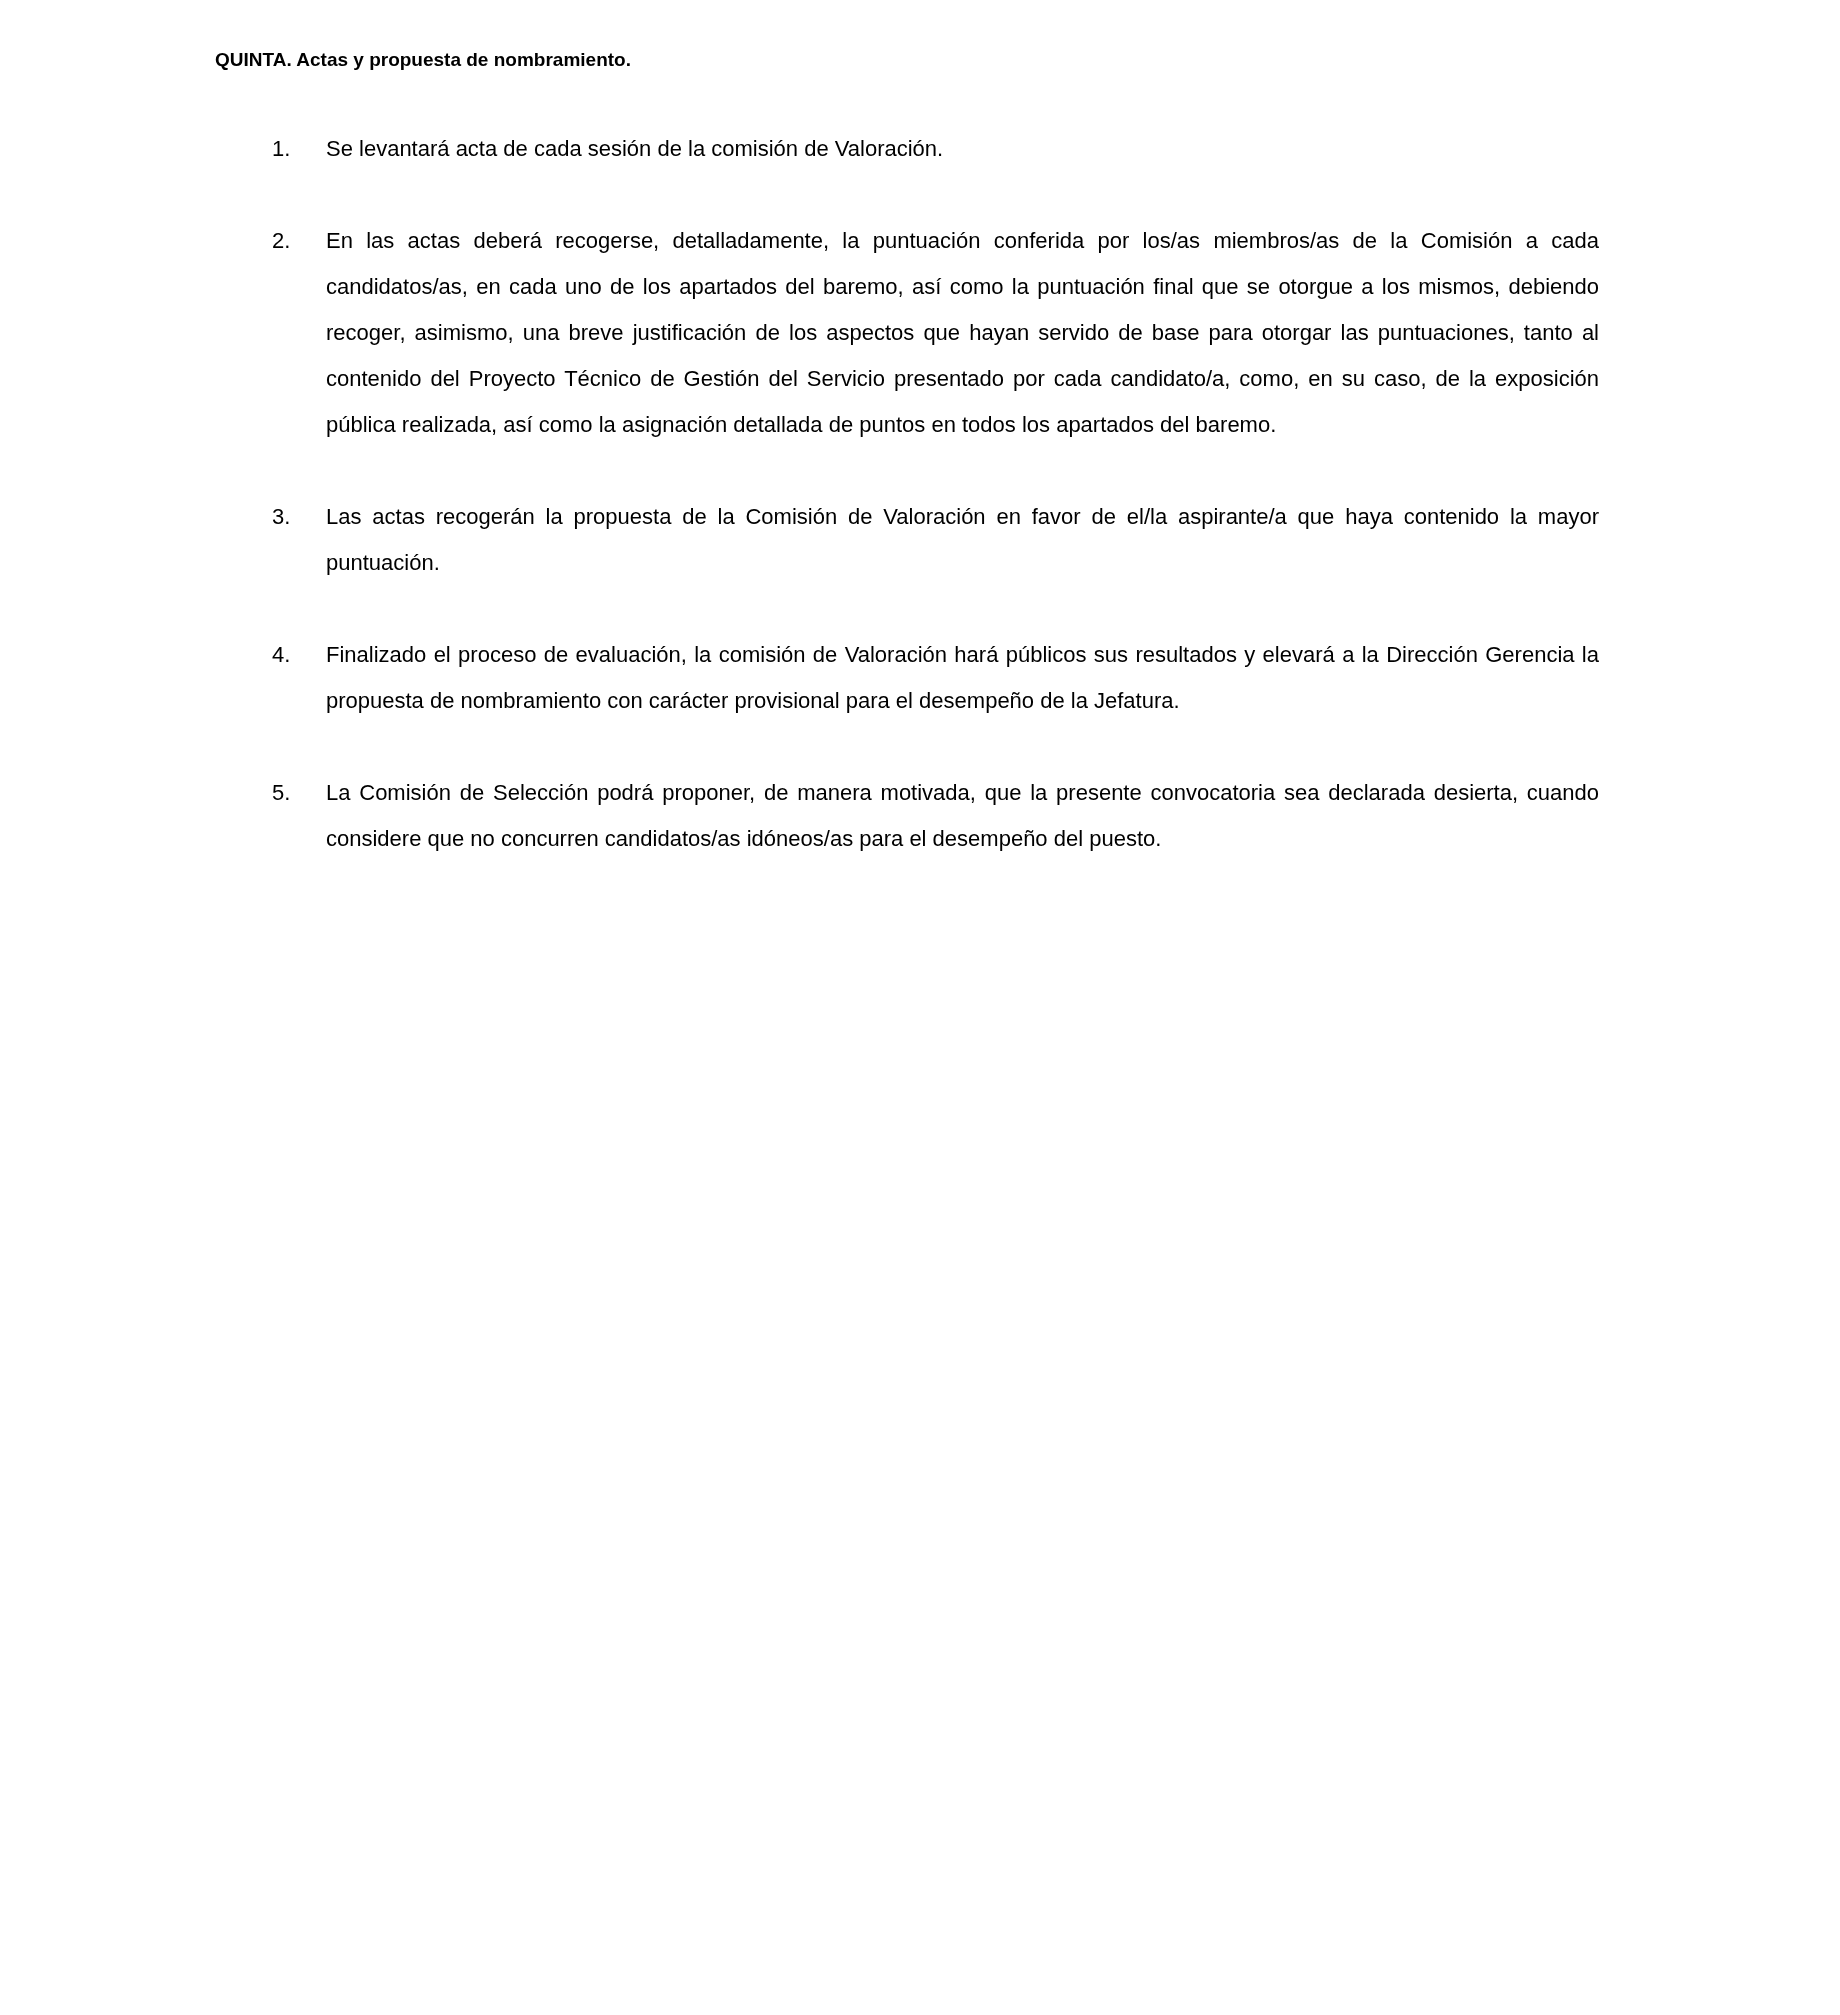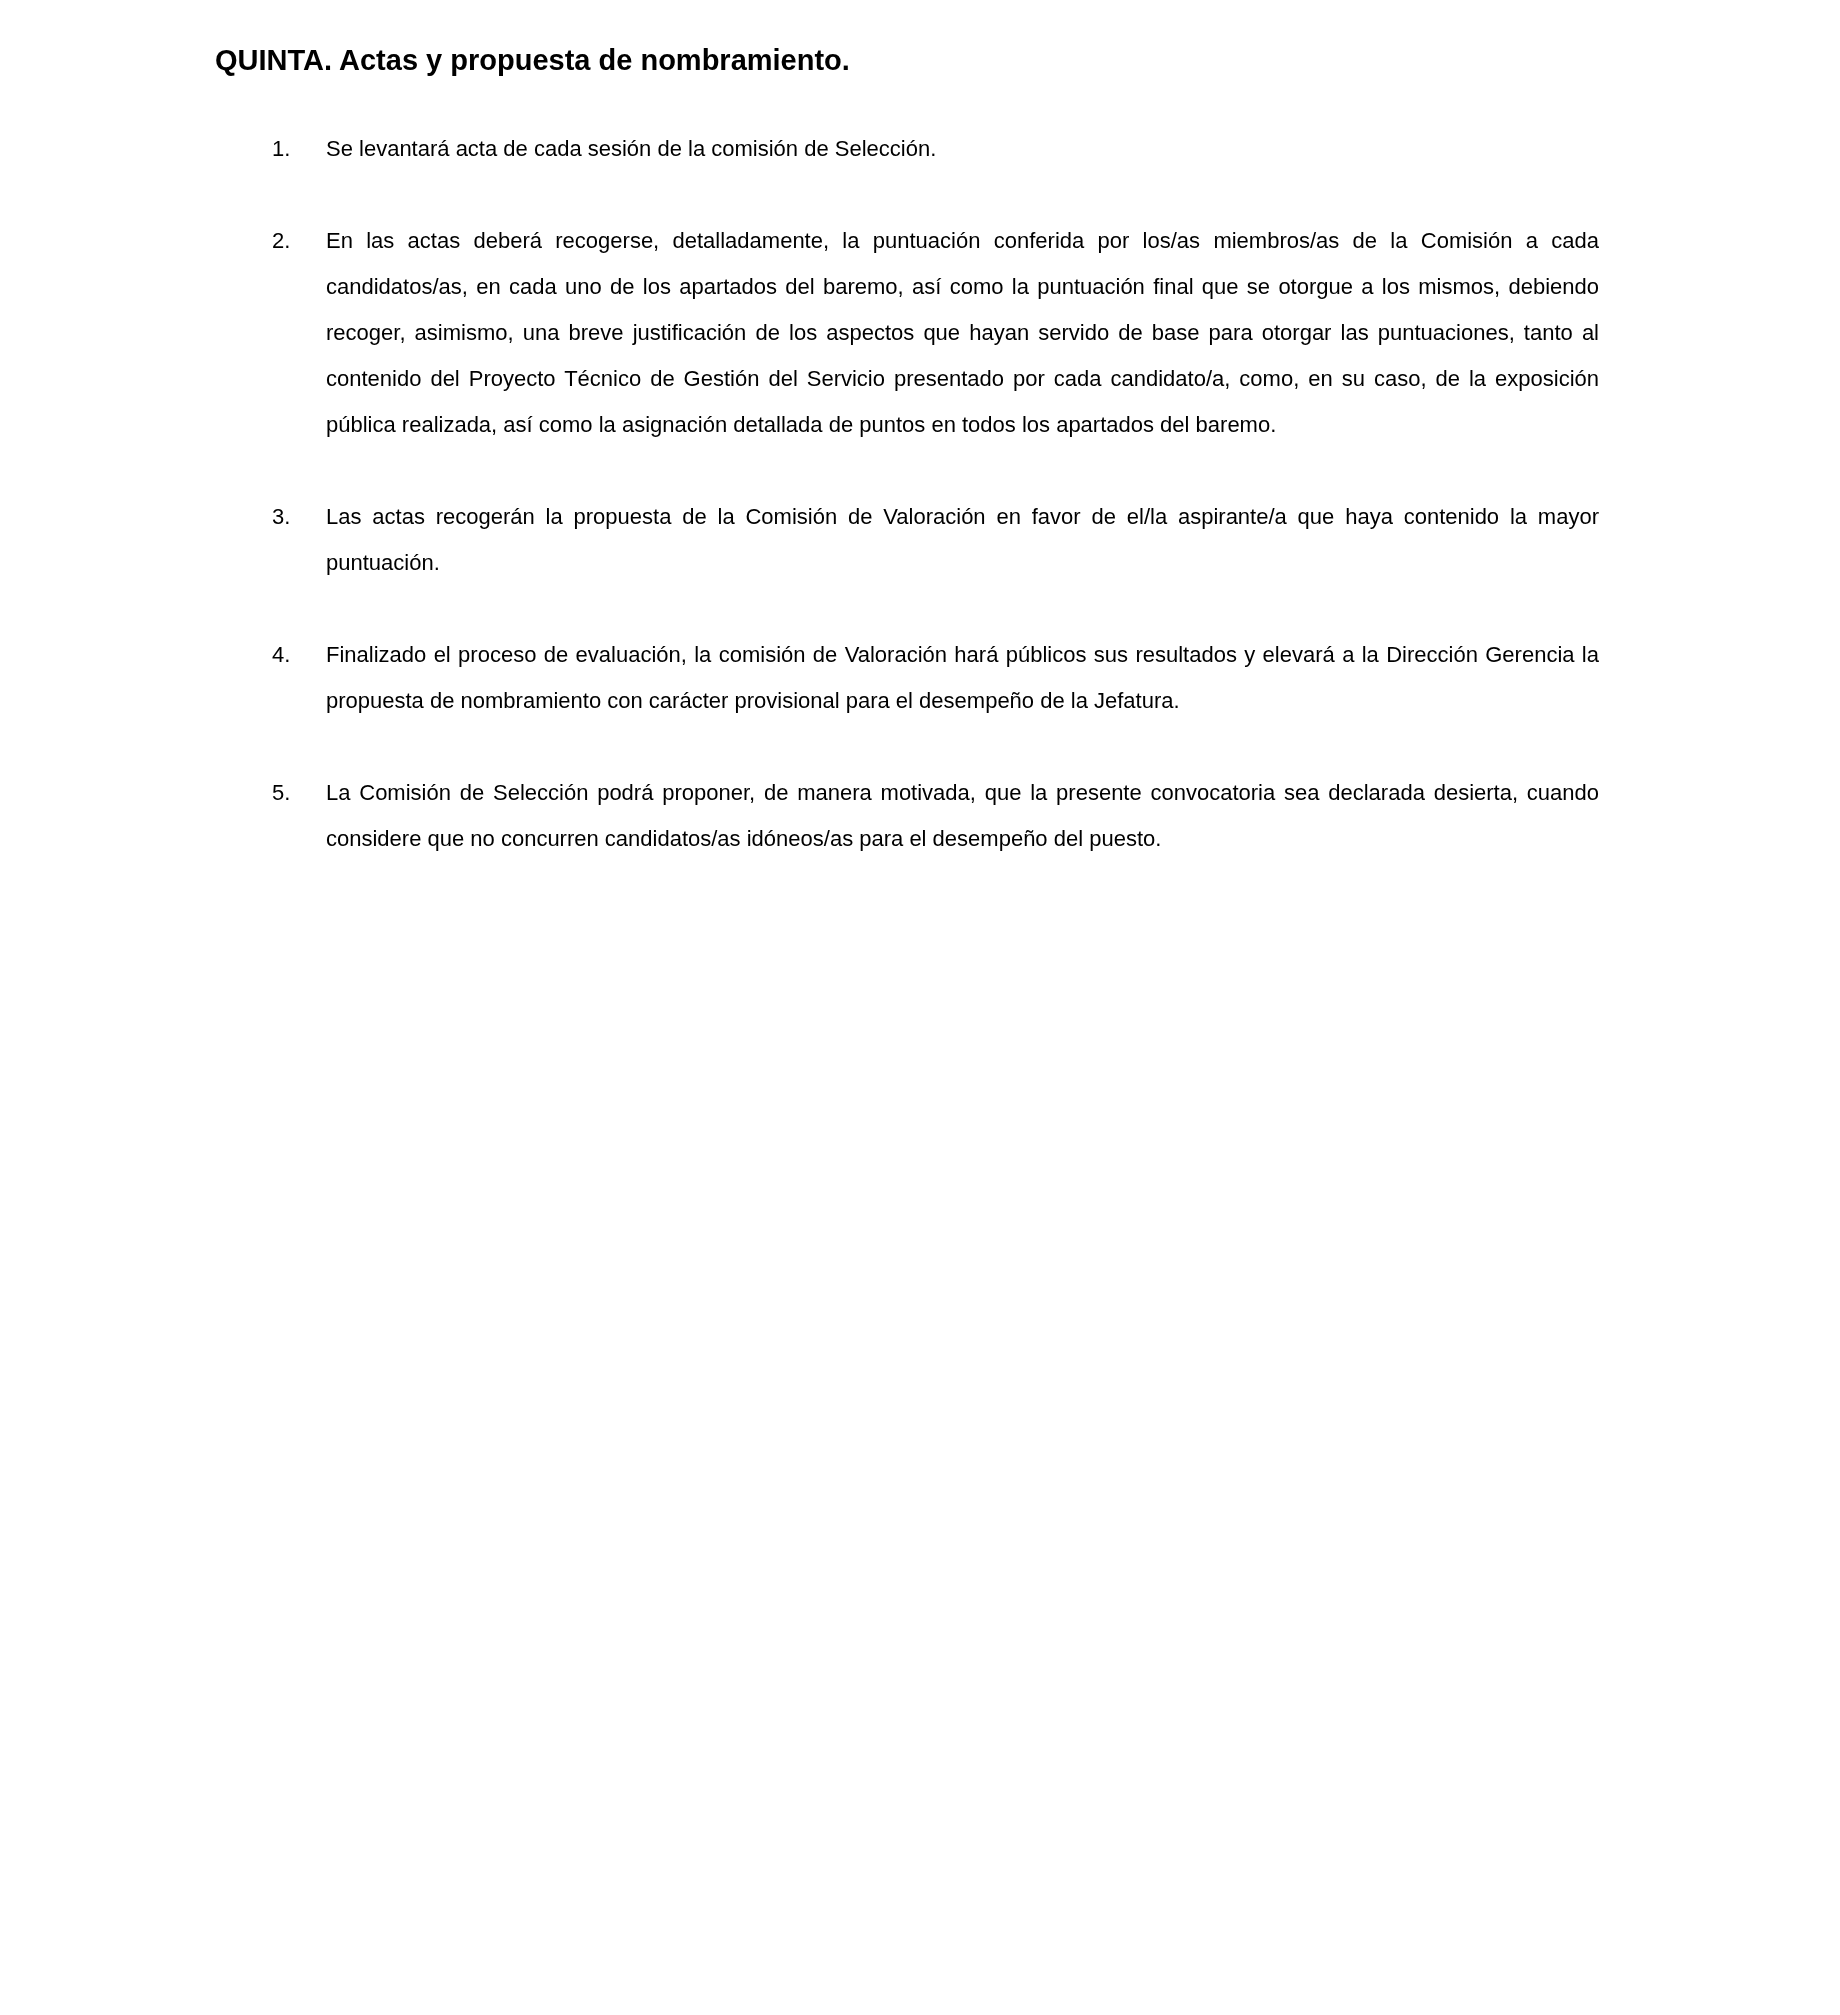--- a/index.html
+++ b/index.html
@@ -16,21 +16,21 @@
     color: #000000;
     overflow: hidden;
   }
   .content {
     position: absolute;
     left: 215px;
     top: 37px;
     width: 1384px;
   }
   .heading {
-    font-size: 29px;
+    font-size: 19px;
     font-weight: bold;
     line-height: 46px;
     margin: 0 0 43px 0;
     text-align: left;
   }
   .numbered-list {
     margin: 0;
     padding: 0;
   }
   .list-item {
@@ -57,21 +57,21 @@
 
 <div class="page">
   <div class="content">
 
     <h1 class="heading">QUINTA. Actas y propuesta de nombramiento.</h1>
 
     <div class="numbered-list">
 
       <div class="list-item">
         <span class="item-number">1.</span>
-        <div class="item-text">Se levantará acta de cada sesión de la comisión de Selección.</div>
+        <div class="item-text">Se levantará acta de cada sesión de la comisión de Valoración.</div>
       </div>
 
       <div class="list-item">
         <span class="item-number">2.</span>
         <div class="item-text">En las actas deberá recogerse, detalladamente, la puntuación conferida por los/as miembros/as de la Comisión a cada candidatos/as, en cada uno de los apartados del baremo, así como la puntuación final que se otorgue a los mismos, debiendo recoger, asimismo, una breve justificación de los aspectos que hayan servido de base para otorgar las puntuaciones, tanto al contenido del Proyecto Técnico de Gestión del Servicio presentado por cada candidato/a, como, en su caso, de la exposición pública realizada, así como la asignación detallada de puntos en todos los apartados del baremo.</div>
       </div>
 
       <div class="list-item">
         <span class="item-number">3.</span>
         <div class="item-text">Las actas recogerán la propuesta de la Comisión de Valoración en favor de el/la aspirante/a que haya contenido la mayor puntuación.</div>

